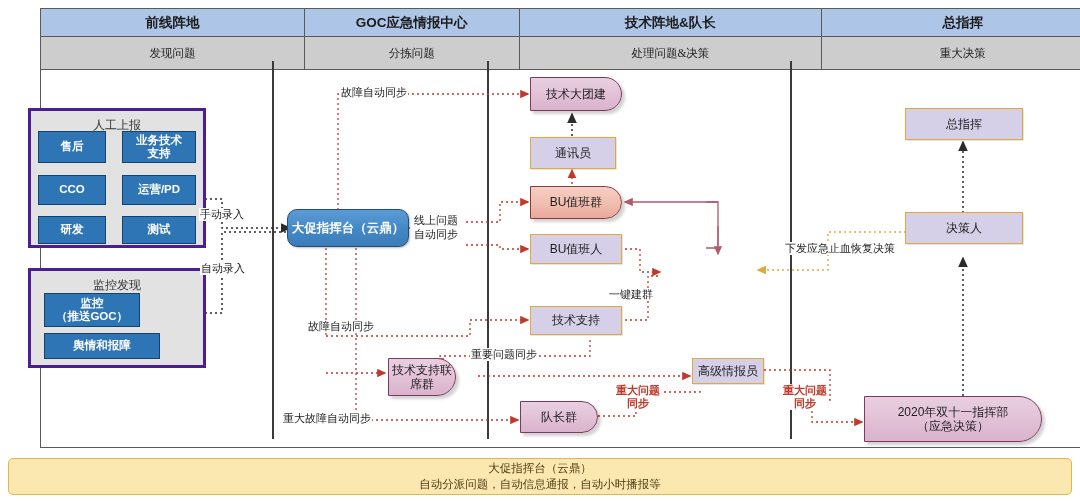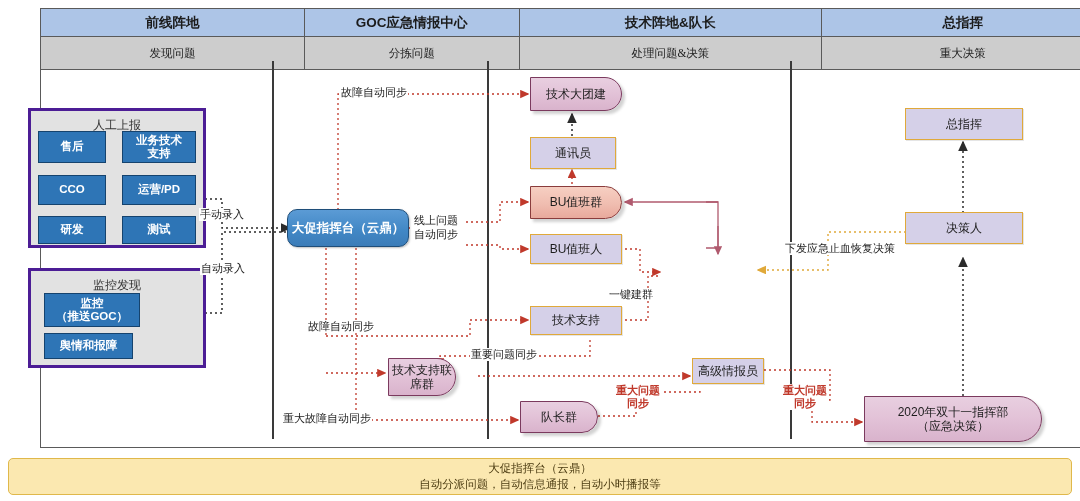--- a/index.html
+++ b/index.html
@@ -252,21 +252,21 @@
   <div class="blue-box" style="left:122px;top:216px;width:74px;height:28px;">
       <span>测试</span>
     </div>
 
   <div class="grey-panel" style="left:28px;top:268px;width:178px;height:100px;">
     <div class="panel-title">监控发现</div>
   </div>
   <div class="blue-box" style="left:44px;top:293px;width:96px;height:34px;">
       <span class="ml">监控<br>（推送GOC）</span>
     </div>
-  <div class="blue-box" style="left:44px;top:333px;width:89px;height:26px;">
+  <div class="blue-box" style="left:44px;top:333px;width:116px;height:26px;">
       <span>舆情和报障</span>
     </div>
 
   <div class="node pill" style="left:287px;top:209px;width:122px;height:38px;">
       <span>大促指挥台（云鼎）</span>
     </div>
 
   <div class="node grp" style="left:530px;top:77px;width:92px;height:34px;">
       <span>技术大团建</span>
     </div>

